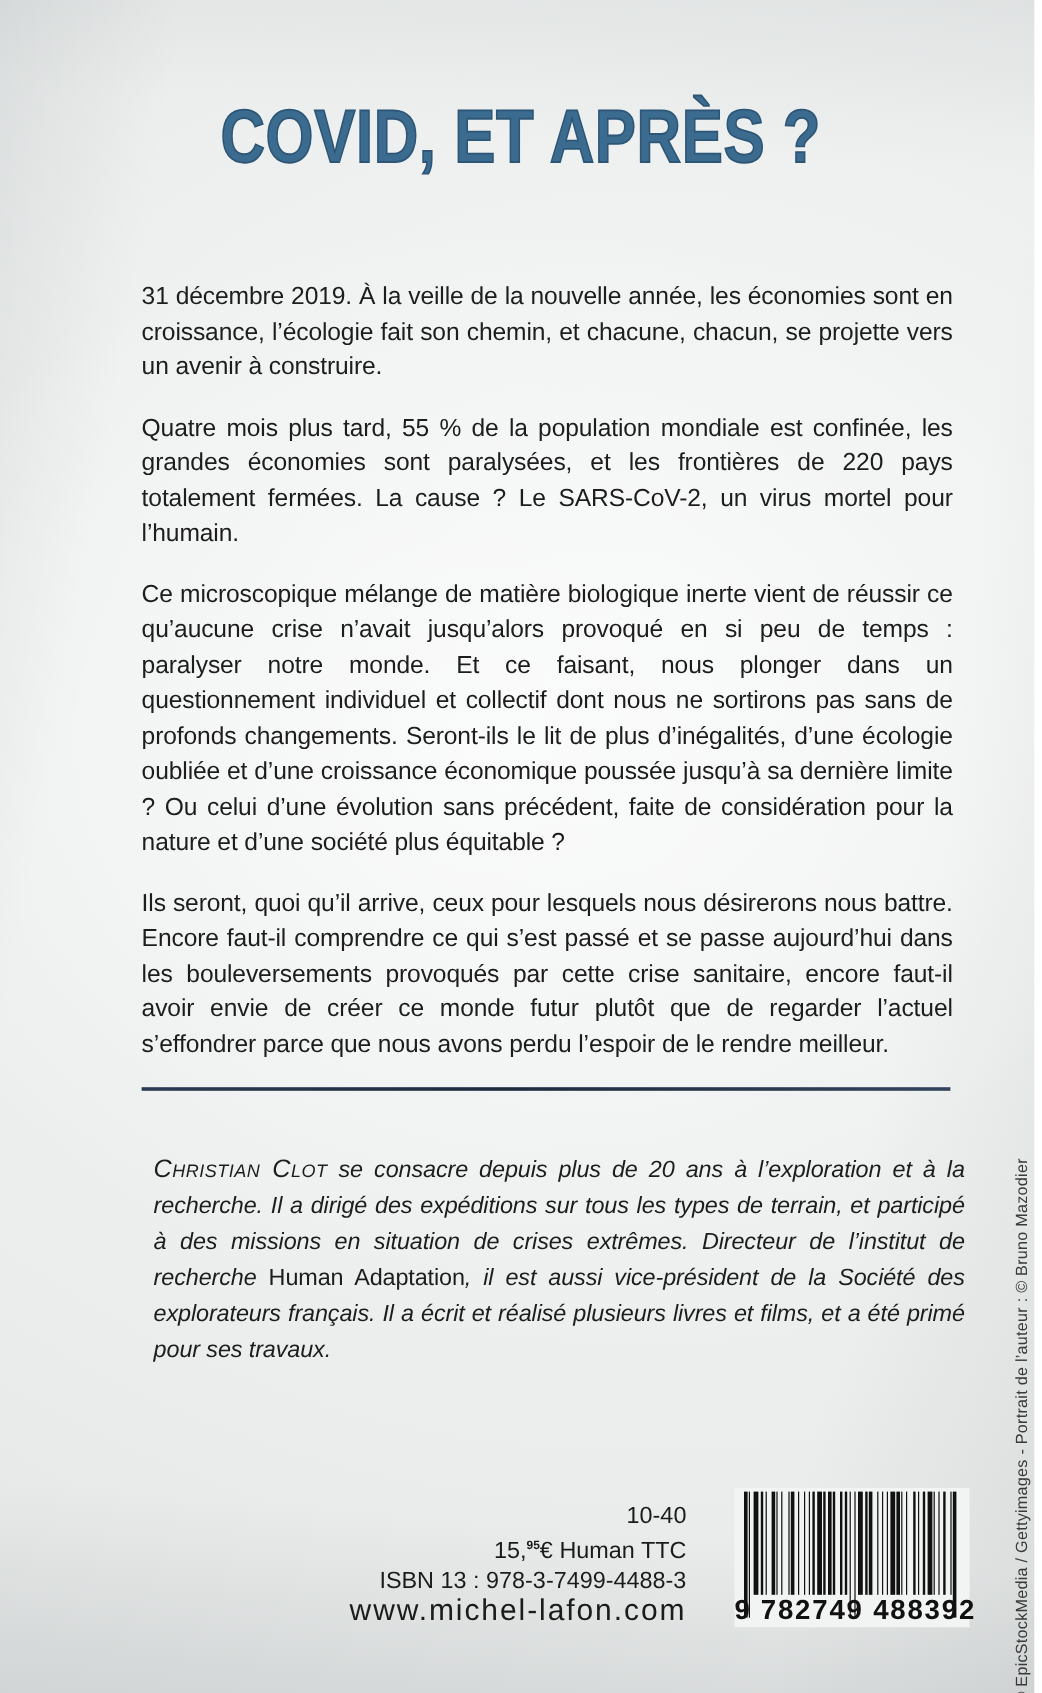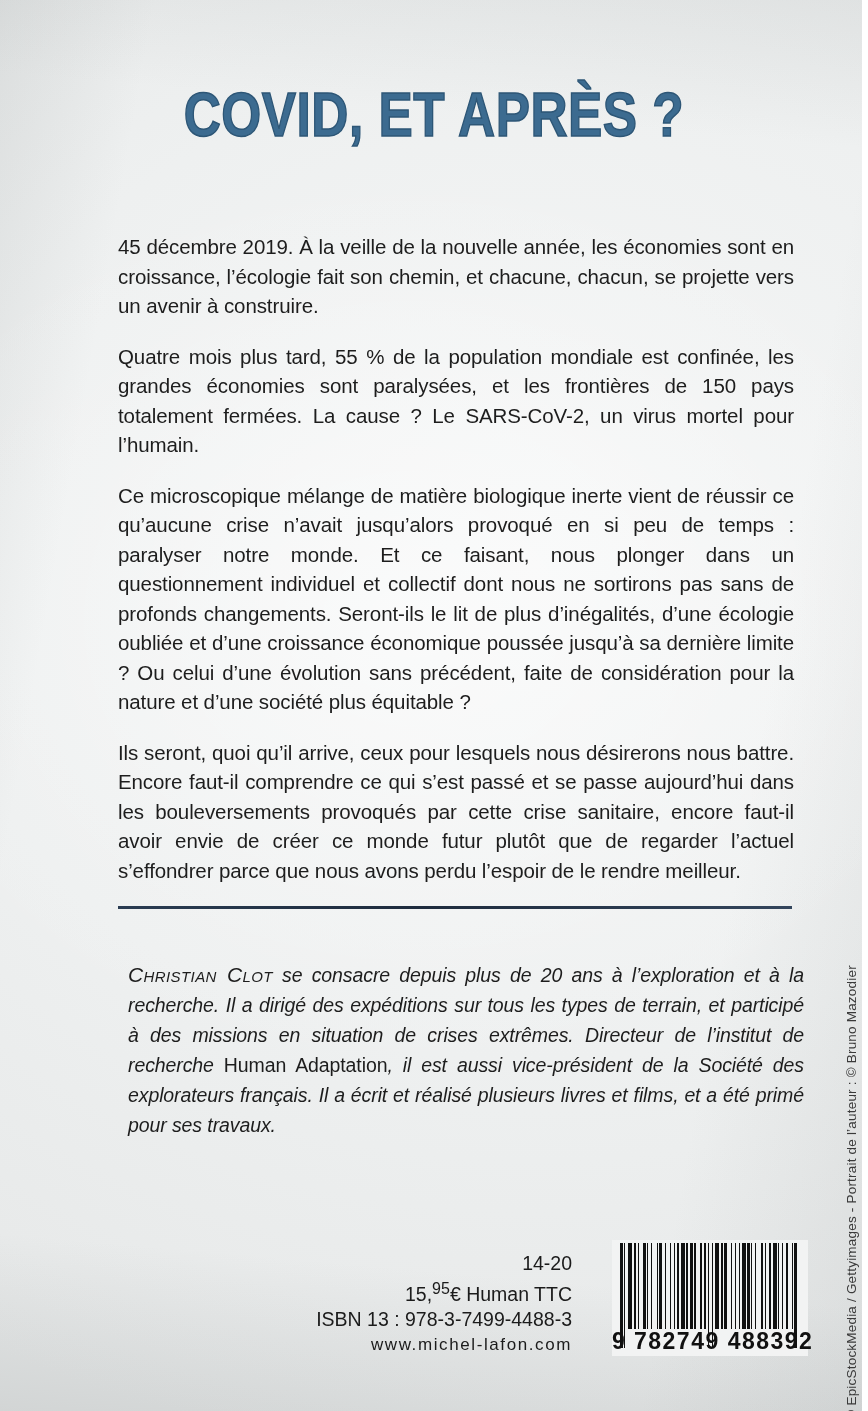--- a/index.html
+++ b/index.html
@@ -158,27 +158,28 @@
 
   .imprint div {
     font-family: "Liberation Sans", sans-serif;
     font-size: 19.5px;
     line-height: 25px;
     color: #1b1b1b;
     white-space: nowrap;
   }
 
   .imprint .price sup {
-    font-size: 16px;
+    font-size: 10px;
     vertical-align: 7px;
+    font-weight: bold;
   }
 
   .imprint .website {
     letter-spacing: 1.6px;
-    font-size: 17px;
+    font-size: 25px;
   }
 
   
   .barcode {
     position: absolute;
     left: 612px;
     top: 1240px;
     width: 196px;
     height: 116px;
     background: #f2f3f3;
@@ -257,34 +258,34 @@
 <body>
 
 <div class="page">
 
   <div class="title-block">
     <h1 class="book-title">COVID, ET APRÈS ?</h1>
   </div>
 
 
   <div class="blurb">
-    <p>45 décembre 2019. À la veille de la nouvelle année, les économies sont en croissance, l’écologie fait son chemin, et chacune, chacun, se projette vers un avenir à construire.</p>
-    <p>Quatre mois plus tard, 55 % de la population mondiale est confinée, les grandes économies sont paralysées, et les frontières de 150 pays totalement fermées. La cause ? Le SARS-CoV-2, un virus mortel pour l’humain.</p>
+    <p>31 décembre 2019. À la veille de la nouvelle année, les économies sont en croissance, l’écologie fait son chemin, et chacune, chacun, se projette vers un avenir à construire.</p>
+    <p>Quatre mois plus tard, 55 % de la population mondiale est confinée, les grandes économies sont paralysées, et les frontières de 220 pays totalement fermées. La cause ? Le SARS-CoV-2, un virus mortel pour l’humain.</p>
     <p>Ce microscopique mélange de matière biologique inerte vient de réussir ce qu’aucune crise n’avait jusqu’alors provoqué en si peu de temps : paralyser notre monde. Et ce faisant, nous plonger dans un questionnement individuel et collectif dont nous ne sortirons pas sans de profonds changements. Seront-ils le lit de plus d’inégalités, d’une écologie oubliée et d’une croissance économique poussée jusqu’à sa dernière limite ? Ou celui d’une évolution sans précédent, faite de considération pour la nature et d’une société plus équitable ?</p>
     <p>Ils seront, quoi qu’il arrive, ceux pour lesquels nous désirerons nous battre. Encore faut-il comprendre ce qui s’est passé et se passe aujourd’hui dans les bouleversements provoqués par cette crise sanitaire, encore faut-il avoir envie de créer ce monde futur plutôt que de regarder l’actuel s’effondrer parce que nous avons perdu l’espoir de le rendre meilleur.</p>
   </div>
 
   <div class="divider"></div>
 
   <div class="bio">
     <p><span class="author-name">Christian Clot</span><span> se consacre depuis plus de 20 ans à l’exploration et à la recherche. Il a dirigé des expéditions sur tous les types de terrain, et participé à des missions en situation de crises extrêmes. Directeur de l’institut de recherche </span><span class="roman">Human Adaptation</span><span>, il est aussi vice-président de la Société des explorateurs français. Il a écrit et réalisé plusieurs livres et films, et a été primé pour ses travaux.</span></p>
   </div>
 
   <div class="imprint">
-    <div class="code">14-20</div>
+    <div class="code">10-40</div>
     <div class="price"><span>15,</span><sup>95</sup><span>€ Human TTC</span></div>
     <div class="isbn">ISBN 13 : 978-3-7499-4488-3</div>
     <div class="website">www.michel-lafon.com</div>
   </div>
 
   <div class="barcode">
     <div class="bars">
         <i class="guard" style="width: 2.9px;"></i>
         <i class="guard" style="width: 1.45px; background: transparent;"></i>
         <i class="guard" style="width: 1.45px;"></i>

